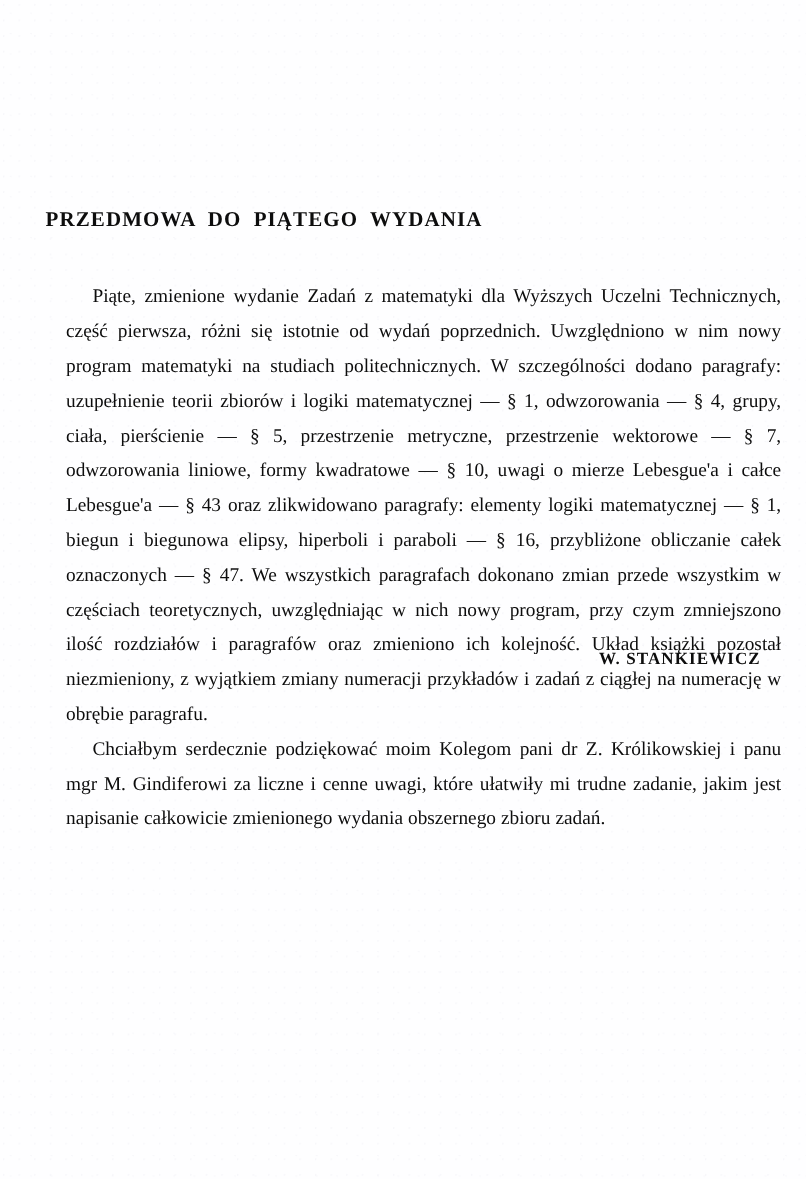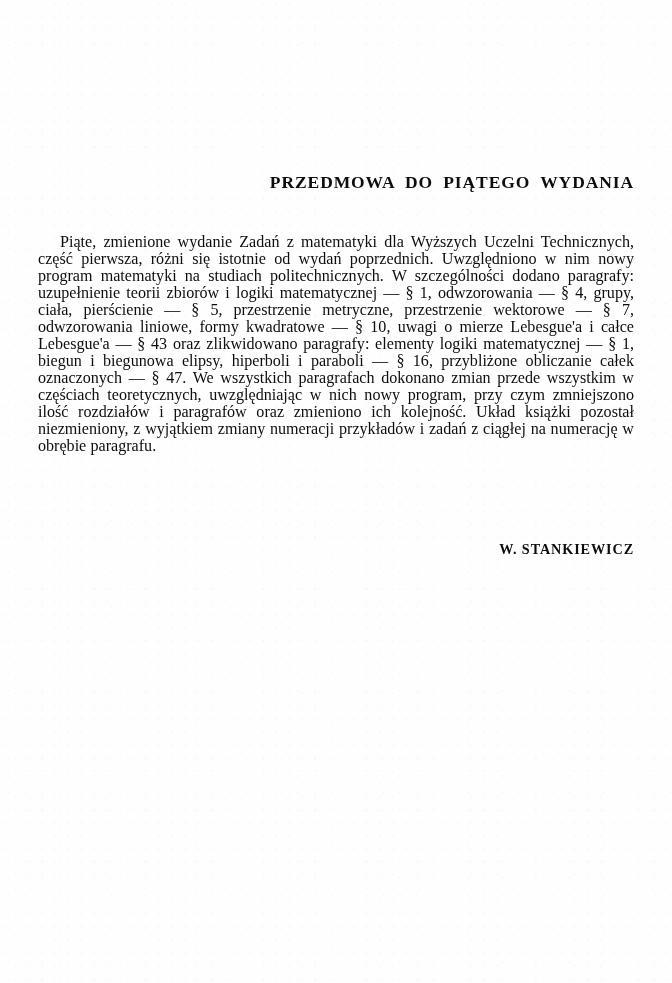--- a/index.html
+++ b/index.html
@@ -30,38 +30,38 @@
   .content {
     position: absolute;
     left: 38px;
     top: 0;
     width: 596px;
   }
 
   .doc-title {
     font-size: 17.5px;
     font-weight: bold;
-    text-align: right;
+    text-align: left;
     letter-spacing: 0.9px;
     word-spacing: 5px;
     margin: 0;
     position: absolute;
     top: 172px;
     left: 0;
     width: 596px;
     white-space: nowrap;
   }
 
   .body-block {
     position: absolute;
     top: 233px;
-    left: 0;
+    left: 17px;
     width: 596px;
     font-size: 16.1px;
-    line-height: 17px;
+    line-height: 29px;
     text-align: justify;
     text-align-last: left;
     word-spacing: 0.2px;
   }
 
   .para {
     margin: 0;
     text-indent: 22px;
     text-align: justify;
   }
@@ -85,17 +85,18 @@
 <body>
 
 <div class="page"></div>
 
 <div class="content">
 
   <h1 class="doc-title">PRZEDMOWA DO PIĄTEGO WYDANIA</h1>
 
   <div class="body-block">
     <p class="para">Piąte, zmienione wydanie Zadań z matematyki dla Wyższych Uczelni Technicznych, część pierwsza, różni się istotnie od wydań poprzednich. Uwzględniono w nim nowy program matematyki na studiach politechnicznych. W szczególności dodano paragrafy: uzupełnienie teorii zbiorów i logiki matematycznej — § 1, odwzorowania — § 4, grupy, ciała, pierścienie — § 5, przestrzenie metryczne, przestrzenie wektorowe — § 7, odwzorowania liniowe, formy kwadratowe — § 10, uwagi o mierze Lebesgue'a i całce Lebesgue'a — § 43 oraz zlikwidowano paragrafy: elementy logiki matematycznej — § 1, biegun i biegunowa elipsy, hiperboli i paraboli — § 16, przybliżone obliczanie całek oznaczonych — § 47. We wszystkich paragrafach dokonano zmian przede wszystkim w częściach teoretycznych, uwzględniając w nich nowy program, przy czym zmniejszono ilość rozdziałów i paragrafów oraz zmieniono ich kolejność. Układ książki pozostał niezmieniony, z wyjątkiem zmiany numeracji przykładów i zadań z ciągłej na numerację w obrębie paragrafu.</p>
+    <p class="para last">Chciałbym serdecznie podziękować moim Kolegom pani dr Z. Królikowskiej i panu mgr M. Gindiferowi za liczne i cenne uwagi, które ułatwiły mi trudne zadanie, jakim jest napisanie całkowicie zmienionego wydania obszernego zbioru zadań.</p>
   </div>
 
   <div class="signature">W. STANKIEWICZ</div>
 
 </div>
 
 </body></html>

